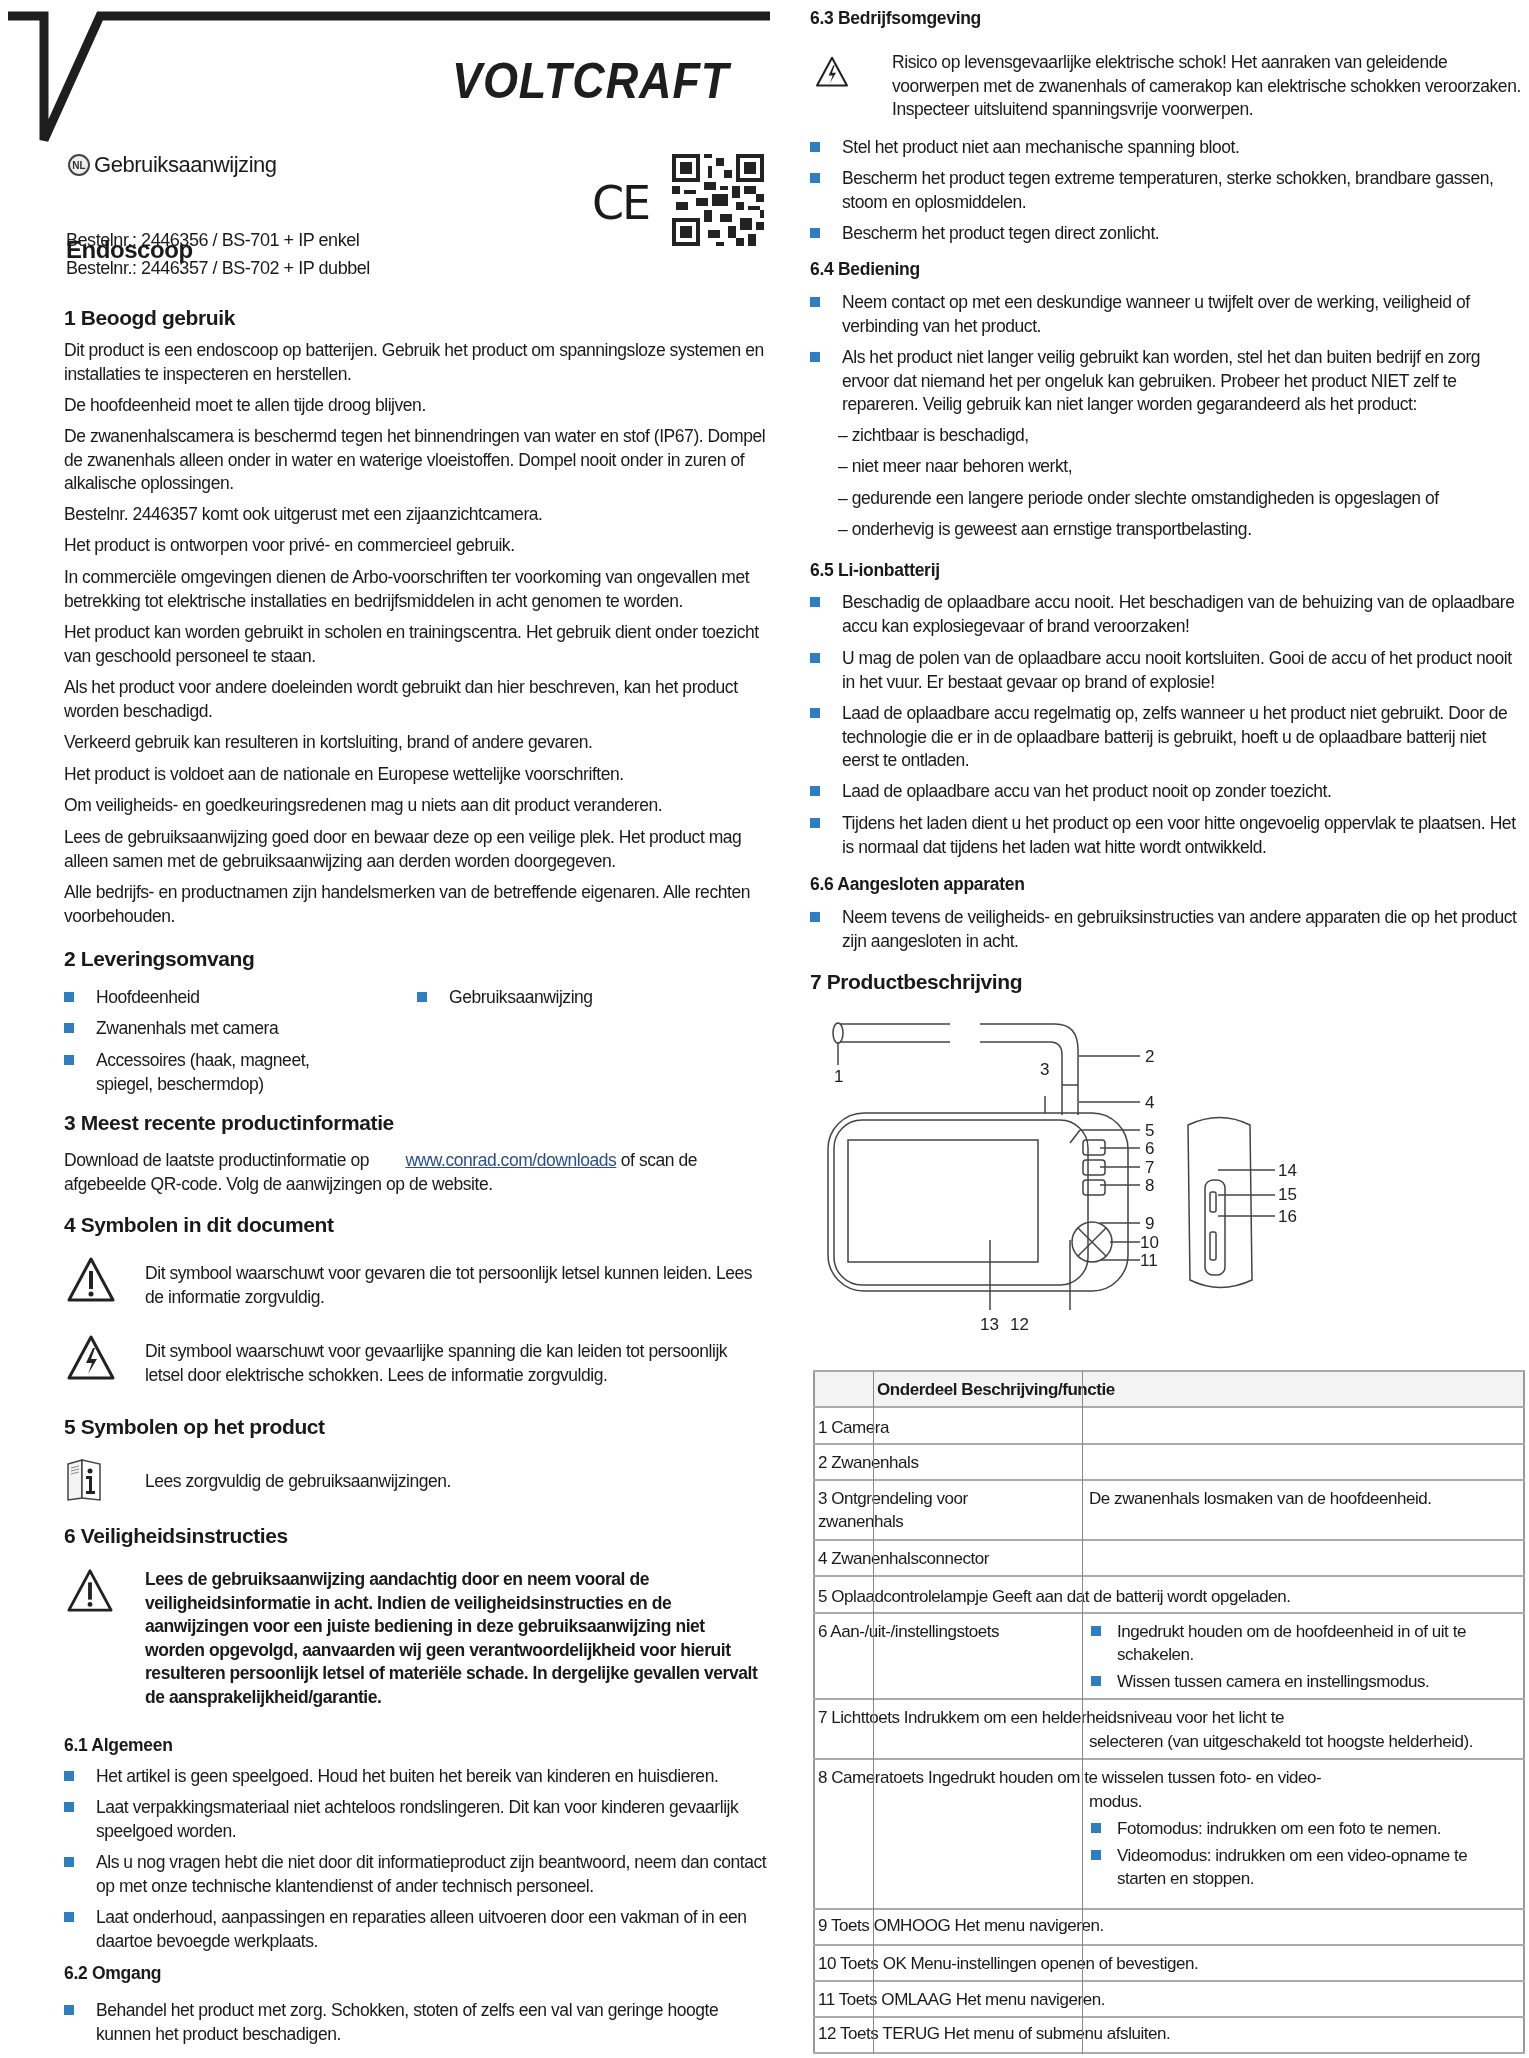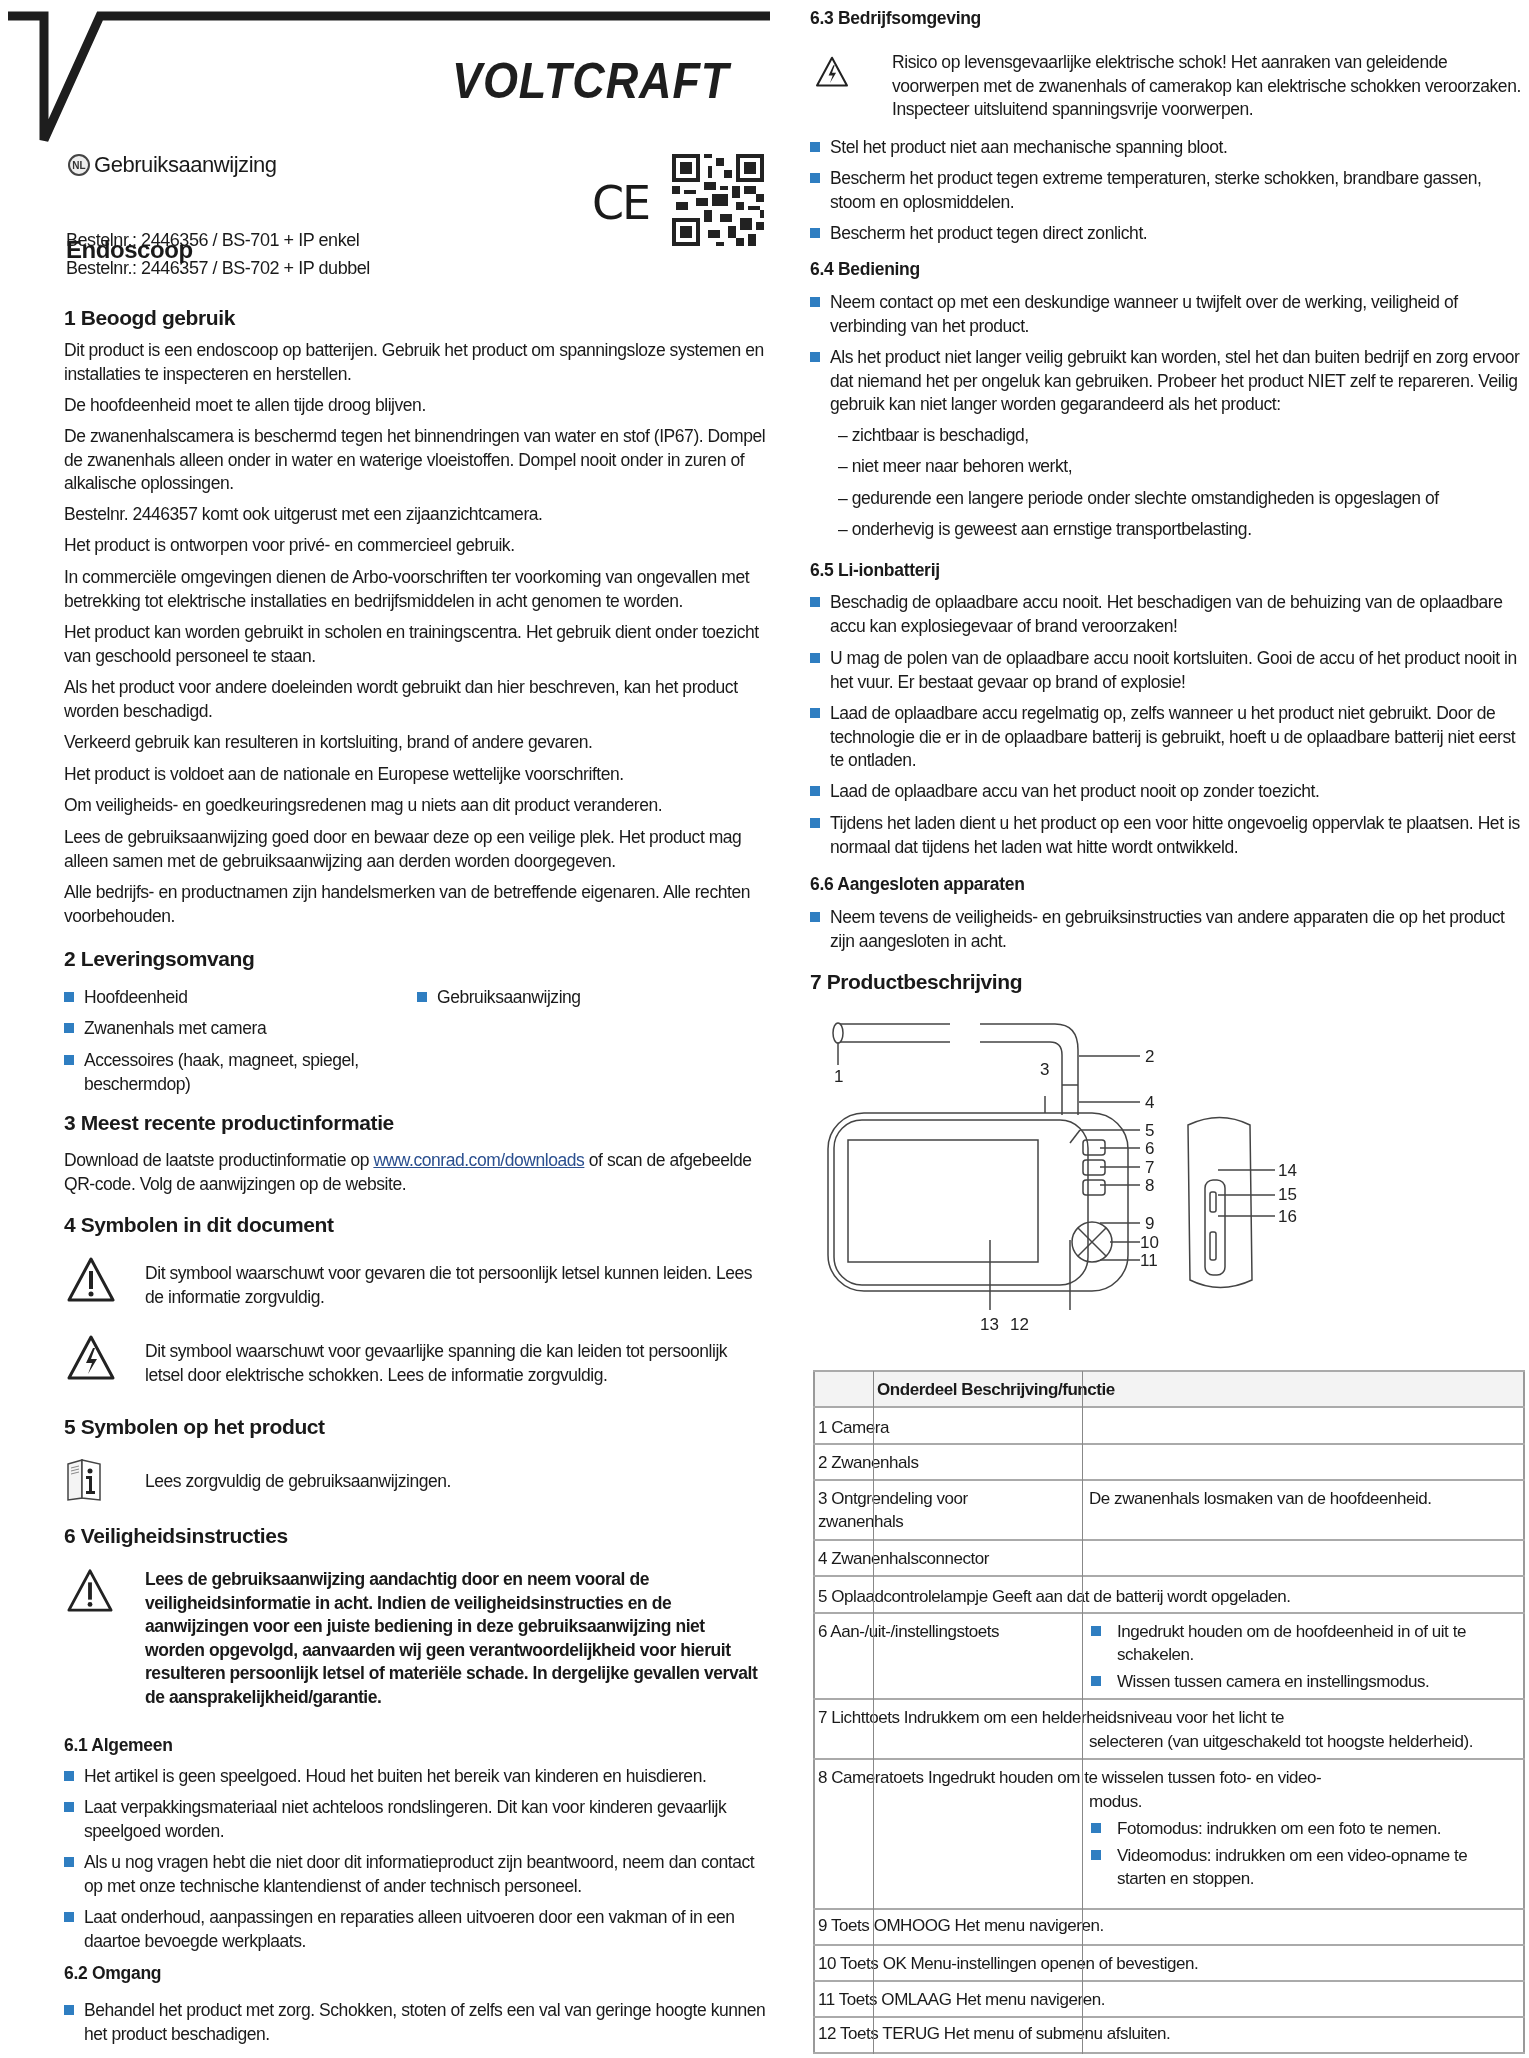--- a/index.html
+++ b/index.html
@@ -14,25 +14,25 @@
   #lang { position: absolute; left: 68px; top: 152px; font-size: 22px; display: flex; align-items: center; gap: 4px; text-align: center; }
   .nl-badge { width: 22px; height: 22px; border-radius: 50%; border: 2px solid #444; font-size: 10px; font-weight: 700; display: inline-flex; align-items: center; justify-content: center; color: #333; background: #eee; }
   #product-name { position: absolute; left: 66px; top: 192px; font-size: 24px; font-weight: 700; margin-top: 44px; }
   .order { position: absolute; left: 66px; font-size: 18px; }
   #ce { position: absolute; left: 592px; top: 176px; font-size: 46px; font-family: "DejaVu Sans", sans-serif; letter-spacing: -2px; }
   #qr { position: absolute; left: 672px; top: 153px; width: 92px; height: 94px; }
 
   .h1 { position: absolute; font-size: 21px; font-weight: 700; letter-spacing: -0.4px; }
   .h2 { position: absolute; font-size: 17.5px; font-weight: 700; letter-spacing: -0.3px; }
   .p { position: absolute; font-size: 17.5px; line-height: 23.5px; letter-spacing: -0.45px; }
-  .bul { position: absolute; font-size: 17.5px; line-height: 23.5px; letter-spacing: -0.45px; padding-left: 20px; }
+  .bul { position: absolute; font-size: 17.5px; line-height: 23.5px; letter-spacing: -0.45px; padding-left: 32px; }
   .bul::before { content: ""; position: absolute; left: 0; top: 6px; width: 10px; height: 10px; background: #2f7ec1; }
   .dash { position: absolute; font-size: 17.5px; line-height: 23.5px; letter-spacing: -0.45px; }
   .bold-p { font-weight: 700; }
-  .link { color: #2a4f8f; text-decoration: underline; }
+  .link { color: #2a4f8f; text-decoration: underline; margin-left: 32px; }
   .icon { position: absolute; }
 
   
   #parts-table { position: absolute; left: 813px; top: 1370px; width: 712px; border-collapse: collapse; border: 2px solid #999; }
   #parts-table td { border-top: 2px solid #aaa; border-bottom: 2px solid #aaa; font-size: 17px; letter-spacing: -0.45px; line-height: 23px; vertical-align: top; padding: 4px 3px; }
   #parts-table tr.head td { background: #f3f3f3; font-weight: 700; }
   .vl { position: absolute; top: 1371px; width: 1px; height: 683px; background: #888; }
   .cell-bul { position: relative; padding-left: 28px; margin-top: 4px; }
   .cell-bul::before { content: ""; position: absolute; left: 2px; top: 6px; width: 10px; height: 10px; background: #2f7ec1; }
 

